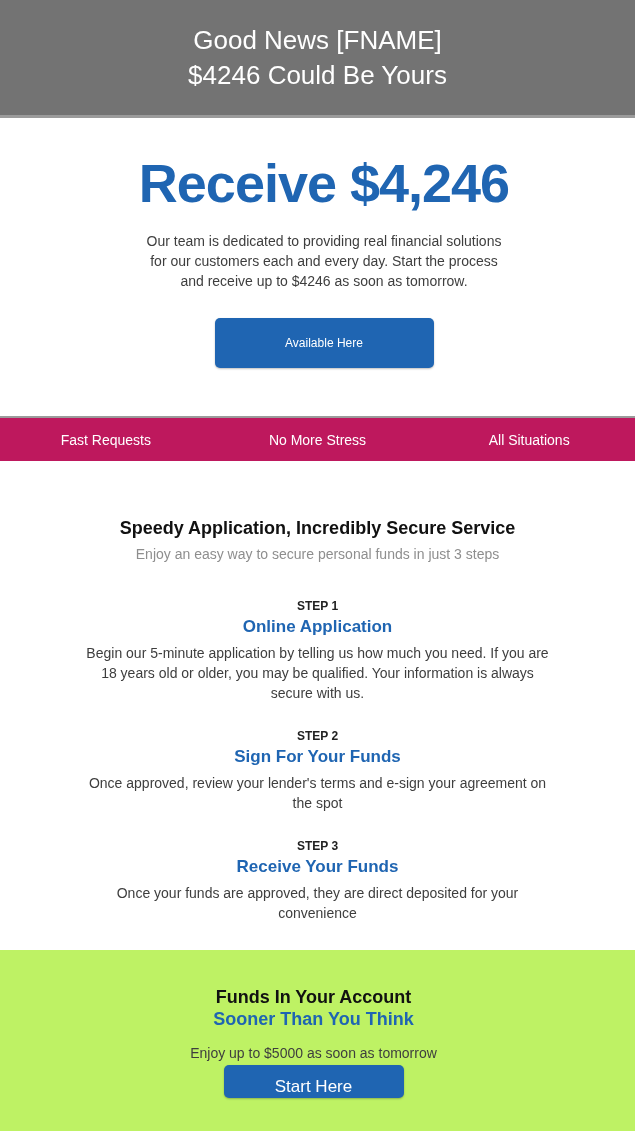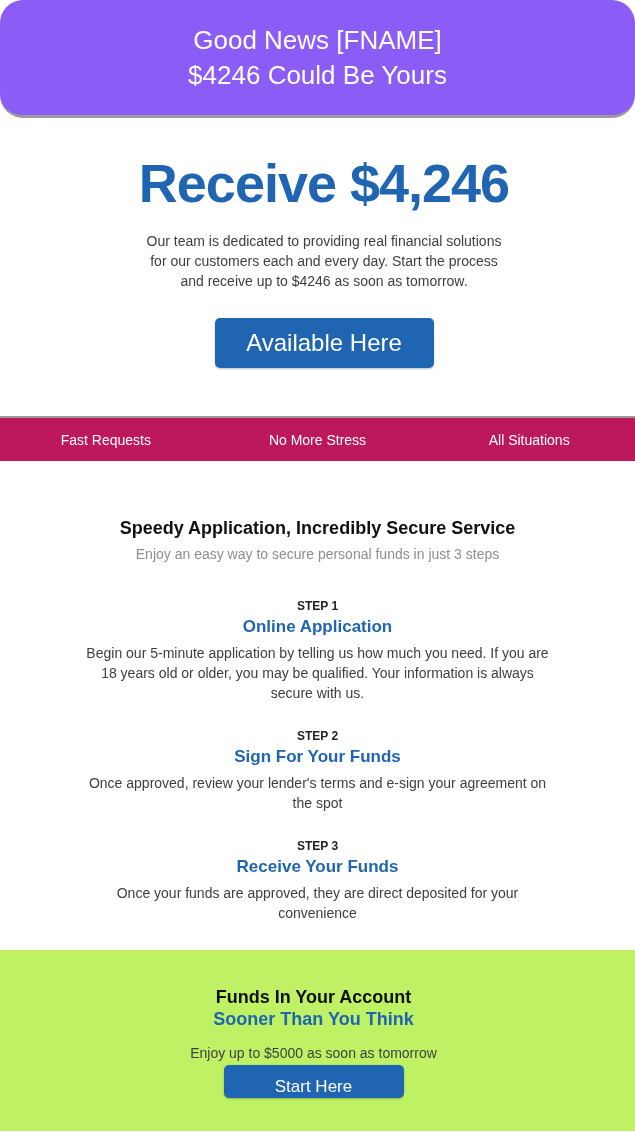--- a/index.html
+++ b/index.html
@@ -6,29 +6,28 @@
   html, body { background: #ffffff; }
   body {
     font-family: "Liberation Sans", "DejaVu Sans", sans-serif;
     width: 635px;
     margin: 0 auto;
   }
   .page { width: 635px; min-height: 1144px; background: #ffffff; }
 
   
   .header {
-    background: #8b5cf6;
+    background: #737373;
     height: 118px;
     border-bottom: 3px solid #9b9b9b;
     display: flex;
     flex-direction: column;
     justify-content: center;
     align-items: center;
     text-align: center;
-    border-radius: 23px;
   }
   .header .line {
     color: #ffffff;
     font-size: 26px;
     font-weight: 400;
     line-height: 35px;
   }
 
   
   .hero {
@@ -58,21 +57,21 @@
     border: none;
     border-radius: 5px;
     cursor: pointer;
     box-shadow: 0 1px 2px rgba(0,0,0,0.25);
     font-family: "Liberation Sans", "DejaVu Sans", sans-serif;
   }
   .hero-btn {
     margin-top: 27px;
     width: 219px;
     height: 50px;
-    font-size: 24px;
+    font-size: 12px;
     line-height: 50px;
   }
 
   
   .features-bar {
     background: #be185d;
     border-top: 2px solid #9b9b9b;
     height: 45px;
     display: flex;
   }

